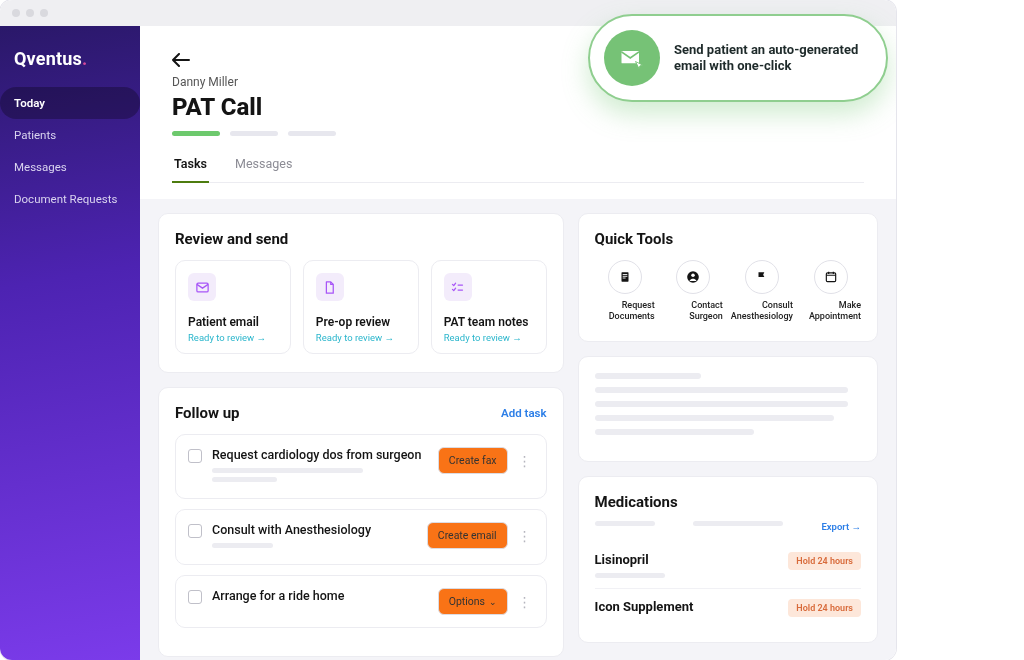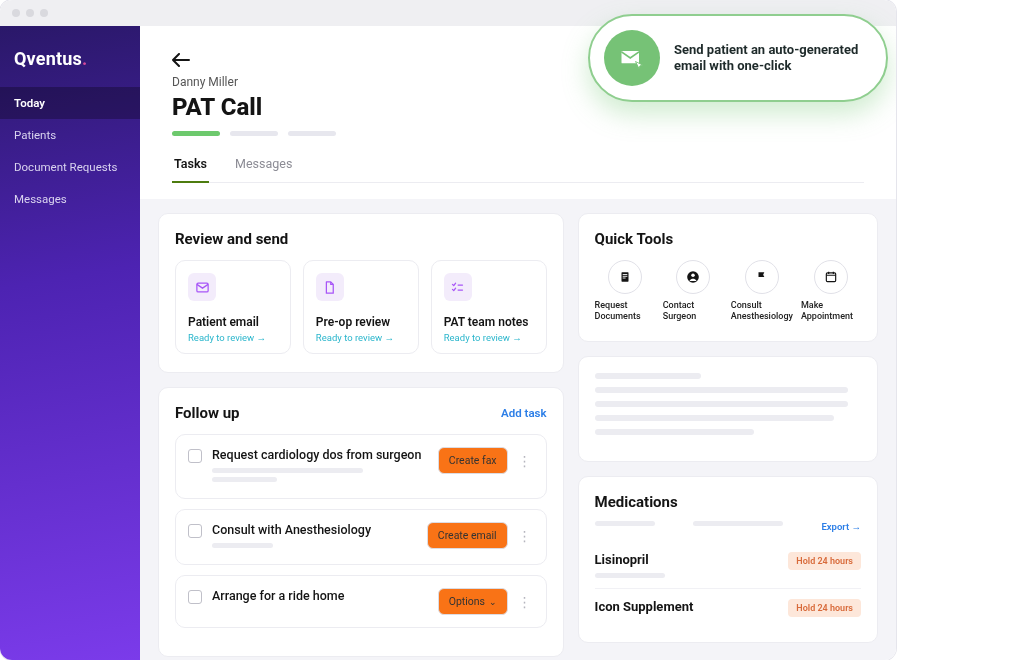--- a/index.html
+++ b/index.html
@@ -4,21 +4,21 @@
 <style>
 * { box-sizing: border-box; margin: 0; padding: 0; font-family: -apple-system, BlinkMacSystemFont, "Segoe UI", Roboto, sans-serif; }
 body { background: #fff; }
 .app-frame { width: 896px; height: 660px; position: relative; background: #fff; border-radius: 12px; overflow: hidden; box-shadow: 0 0 0 1px #e5e5ec; }
 .title-bar { height: 26px; background: #efeff2; border-radius: 12px 12px 0 0; display: flex; align-items: center; padding-left: 12px; gap: 6px; }
 .title-bar .dot { width: 8px; height: 8px; border-radius: 50%; background: #d9d9de; }
 .shell { display: flex; height: calc(100% - 26px); }
 .sidebar { width: 140px; background: linear-gradient(170deg, #2a1869 0%, #4d23b2 40%, #7b3bea 100%); color: #fff; padding-top: 16px; }
 .logo { font-size: 18px; font-weight: 700; padding: 6px 14px 18px; letter-spacing: 0.2px; }
 .logo .accent { color: #d64a9a; }
-.nav-item { font-size: 11.5px; padding: 9px 14px; color: #d9d3ef; cursor: pointer; }
+.nav-item { font-size: 11.5px; padding: 9px 14px; color: #d9d3ef; cursor: pointer; border-radius: 16px; }
 .nav-item.active { background: rgba(0,0,0,0.28); color: #fff; font-weight: 600; }
 .main { flex: 1; background: #f4f4f8; overflow: hidden; position: relative; }
 .main-inner { background: #fff; margin: 0; height: 100%; padding: 24px 32px 0; overflow: hidden; }
 .back-arrow { font-size: 18px; color: #222; margin-bottom: 4px; cursor: pointer; display: inline-block; }
 .patient-name { font-size: 12px; color: #555; margin-bottom: 4px; }
 .page-title { font-size: 24px; font-weight: 800; color: #141414; margin-bottom: 10px; }
 .progress { display: flex; gap: 10px; margin-bottom: 20px; }
 .progress .seg { width: 48px; height: 5px; border-radius: 3px; background: #e7e7ee; }
 .progress .seg.done { background: #6dc96d; }
 .tabs { display: flex; gap: 24px; border-bottom: 1px solid #ececf1; margin-bottom: 16px; }
@@ -43,21 +43,21 @@
 .task-body { flex: 1; }
 .task-title { font-size: 12.5px; color: #141414; font-weight: 500; margin-bottom: 6px; }
 .task-skel { height: 5px; background: #ececf1; border-radius: 3px; margin-bottom: 4px; }
 .task-skel.s1 { width: 70%; }
 .task-skel.s2 { width: 30%; }
 .task-actions { display: flex; align-items: center; gap: 8px; }
 .task-btn { font-size: 10.5px; color: #333; border: 1px solid #dcdce3; background: #f97316; padding: 6px 10px; border-radius: 6px; cursor: pointer; display: flex; align-items: center; gap: 4px; }
 .task-btn .chev { font-size: 9px; }
 .more-dots { color: #b5b5be; font-size: 14px; cursor: pointer; padding: 0 2px; }
 .qtools { display: flex; gap: 8px; }
-.qtool { flex: 1; text-align: left; cursor: pointer; }
+.qtool { flex: 1; text-align: right; cursor: pointer; }
 .qtool-icon { width: 34px; height: 34px; border: 1px solid #e1e1e8; border-radius: 50%; margin: 0 auto 6px; display: flex; align-items: center; justify-content: center; }
 .qtool-icon svg { width: 14px; height: 14px; }
 .qtool-label { font-size: 9px; line-height: 1.25; color: #222; font-weight: 500; }
 .skel-line { height: 6px; background: #ececf1; border-radius: 3px; margin-bottom: 8px; }
 .skel-line.w90 { width: 90%; }
 .skel-line.w95 { width: 95%; }
 .skel-line.w60 { width: 60%; }
 .skel-line.w40 { width: 40%; }
 .meds-header { display: flex; justify-content: space-between; align-items: center; margin-bottom: 10px; }
 .export-link { font-size: 9.5px; color: #2d7fe7; font-weight: 600; cursor: pointer; }
@@ -81,22 +81,22 @@
   <div class="title-bar">
     <div class="dot"></div>
     <div class="dot"></div>
     <div class="dot"></div>
   </div>
   <div class="shell">
     <aside class="sidebar">
       <div class="logo"><span>Qventus</span><span class="accent">.</span></div>
       <div class="nav-item active">Today</div>
       <div class="nav-item">Patients</div>
+      <div class="nav-item">Messages</div>
       <div class="nav-item">Document Requests</div>
-      <div class="nav-item">Messages</div>
     </aside>
 
     <main class="main">
       <div class="main-inner">
         <span class="back-arrow">
           <svg width="18" height="14" viewBox="0 0 18 14" fill="none">
               <path d="M7 1L1 7L7 13M1 7H17" stroke="#141414" stroke-width="2" stroke-linecap="round" stroke-linejoin="round"></path>
             </svg>
         </span>
         <div class="patient-name">Danny Miller</div>

